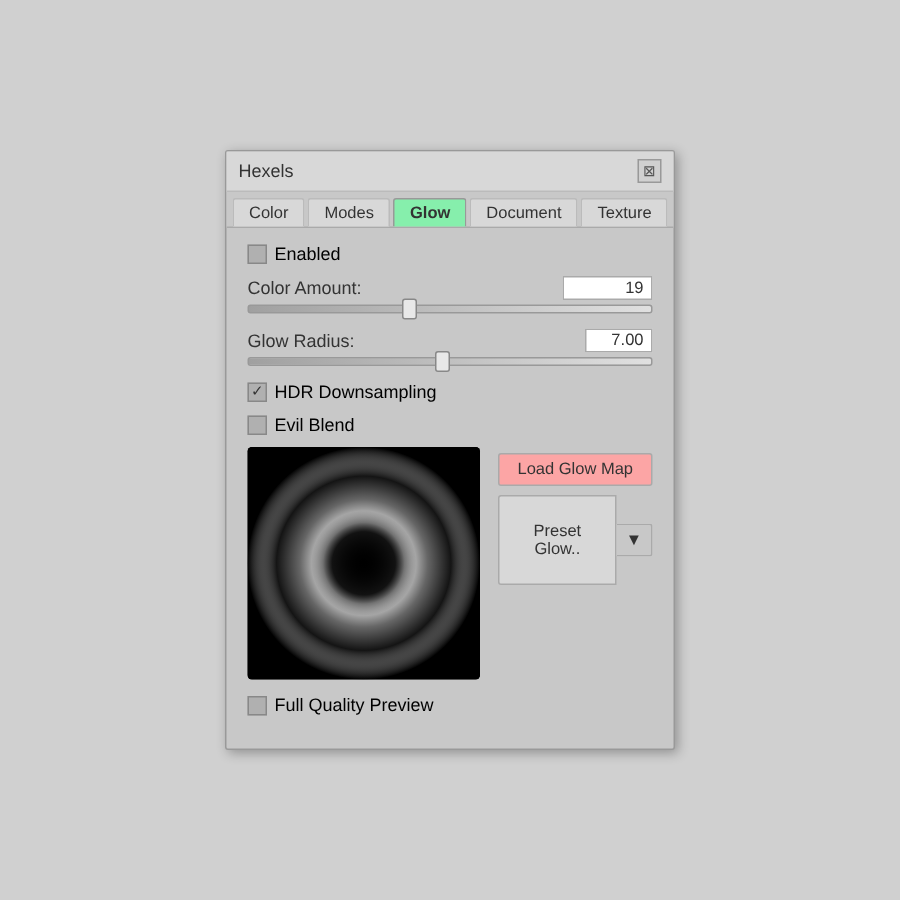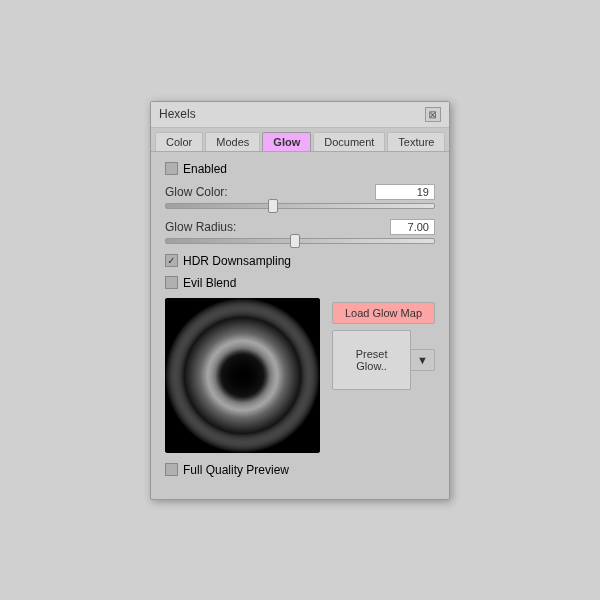--- a/index.html
+++ b/index.html
@@ -59,21 +59,21 @@
       cursor: pointer;
       border: 1px solid #bbb;
       border-bottom: none;
       background: #d8d8d8;
       color: #333;
       border-radius: 2px 2px 0 0;
       text-align: center;
     }
 
     .tab.active {
-      background: #f0abfc;
+      background: #86efac;
       border-color: #999;
       font-weight: bold;
     }
 
     .content {
       padding: 10px 14px 14px 14px;
     }
 
     .checkbox-row {
       display: flex;
@@ -255,21 +255,21 @@
 
   <div class="content">
 
     <div class="checkbox-row">
       <div class="checkbox"></div>
       <span class="label-text">Enabled</span>
     </div>
 
     <div class="slider-row">
       <div class="slider-label-row">
-        <span class="slider-label">Glow Color:</span>
+        <span class="slider-label">Color Amount:</span>
         <input class="slider-value" type="text" value="19" style="width: 60px;">
       </div>
       <div class="slider-track full-width-slider">
         <div class="slider-thumb" style="left: calc(40% - 5px);"></div>
       </div>
     </div>
 
     <div class="slider-row">
       <div class="slider-label-row">
         <span class="slider-label">Glow Radius:</span>

